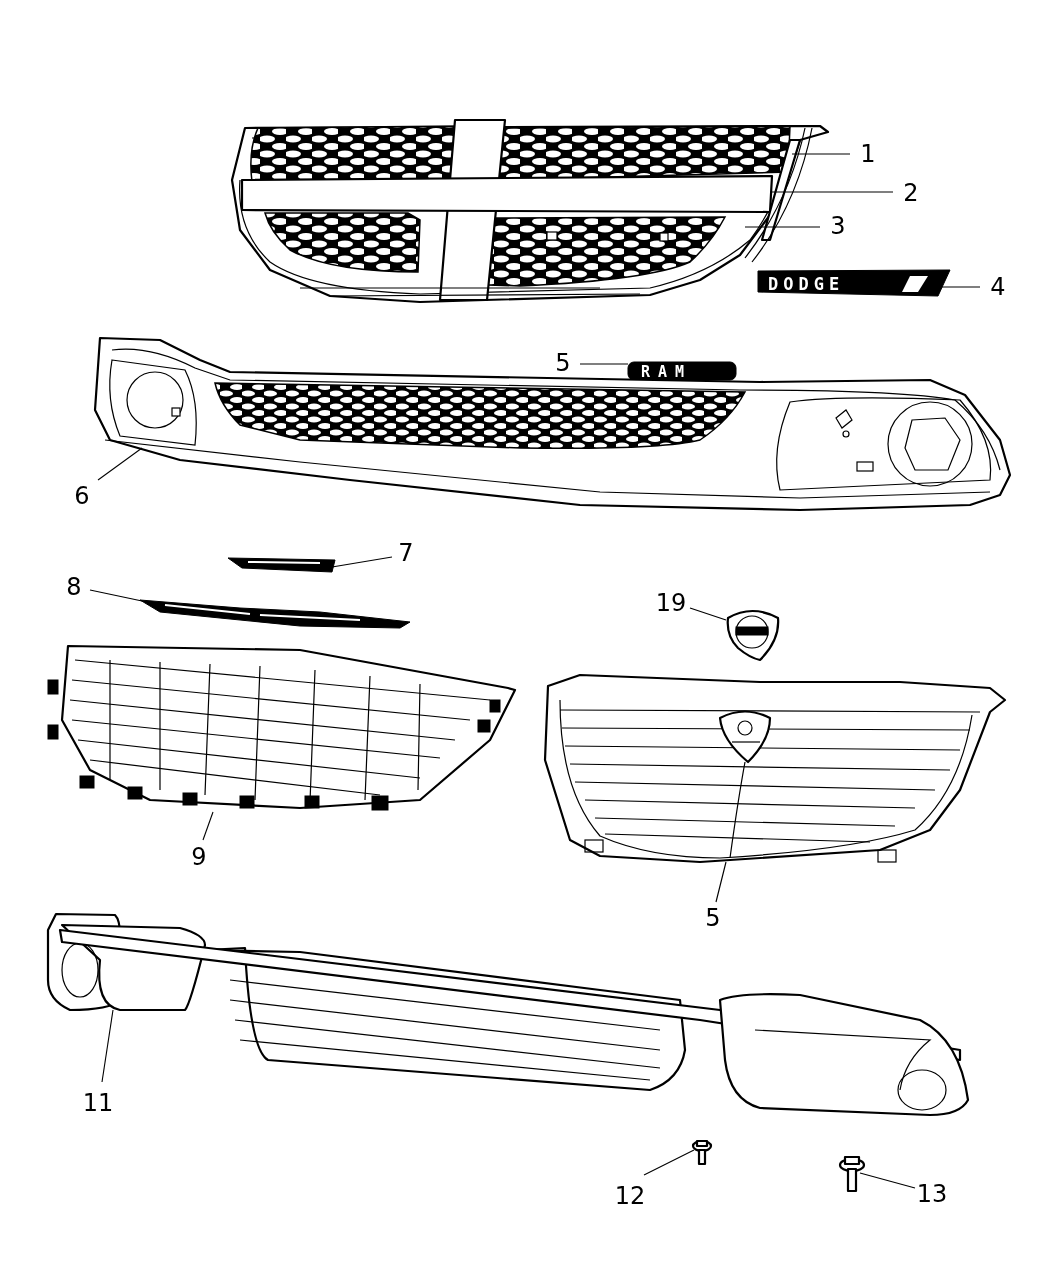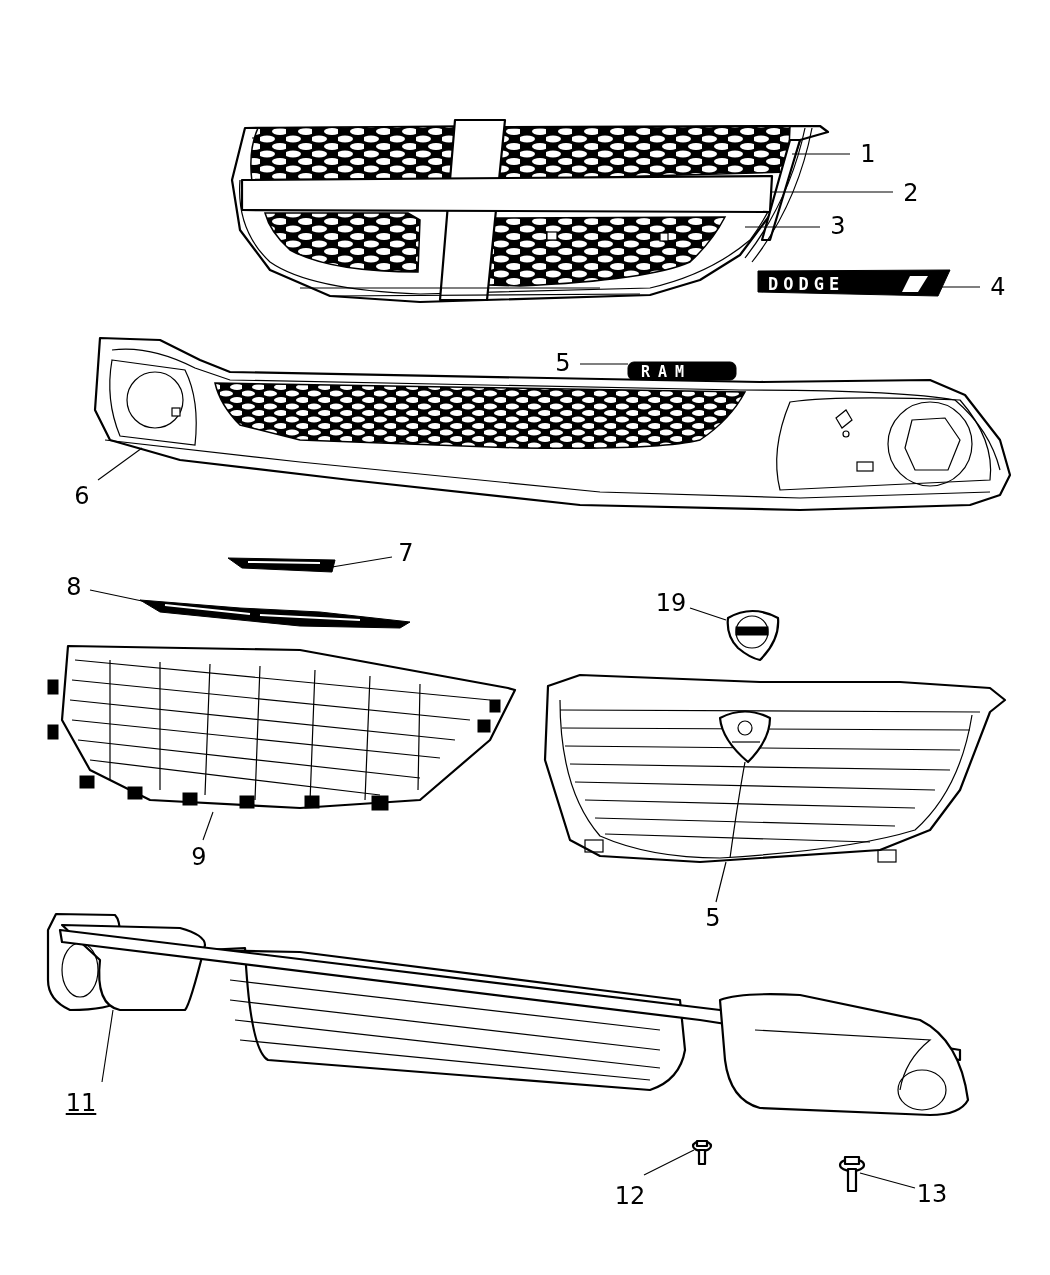--- a/index.html
+++ b/index.html
@@ -165,17 +165,17 @@
 
 <div class="callout" style="left:868px;top:154px;">1</div>
 <div class="callout" style="left:911px;top:193px;">2</div>
 <div class="callout" style="left:838px;top:226px;">3</div>
 <div class="callout" style="left:998px;top:287px;">4</div>
 <div class="callout" style="left:563px;top:363px;">5</div>
 <div class="callout" style="left:82px;top:496px;">6</div>
 <div class="callout" style="left:406px;top:553px;">7</div>
 <div class="callout" style="left:74px;top:587px;">8</div>
 <div class="callout" style="left:199px;top:857px;">9</div>
-<div class="callout" style="left:81px;top:1103px;text-decoration:underline;">11</div>
+<div class="callout" style="left:98px;top:1103px;">11</div>
 <div class="callout" style="left:630px;top:1184px;margin-top:12px;">12</div>
 <div class="callout" style="left:932px;top:1194px;">13</div>
 <div class="callout" style="left:671px;top:603px;">19</div>
 <div class="callout" style="left:713px;top:918px;">5</div>
 
 </body></html>

